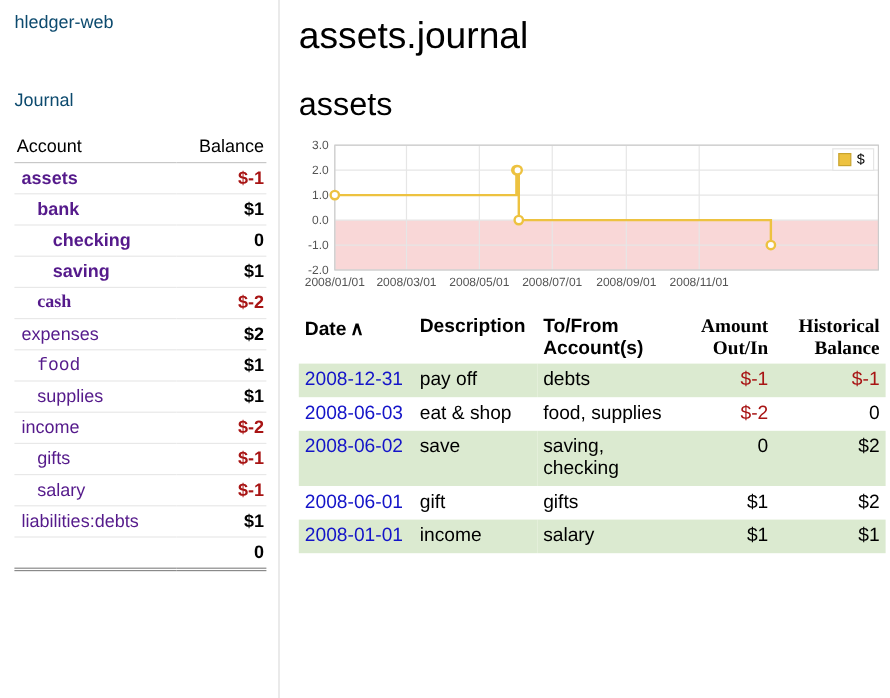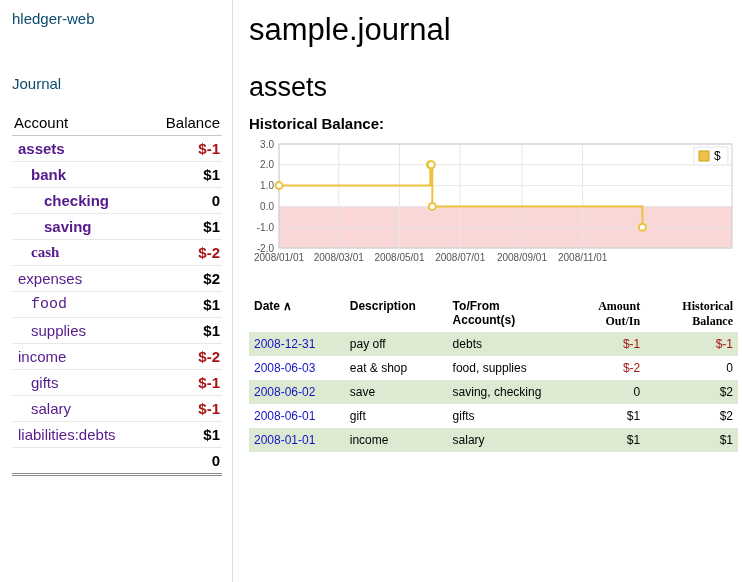--- a/index.html
+++ b/index.html
@@ -34,21 +34,21 @@
   .btn{height:38px;font-size:16px;color:#333;background:linear-gradient(#ffffff,#e4e4e4);
        border:1px solid #ccc;cursor:pointer;font-family:inherit;}
   .search-btn{padding:0 16px;border-radius:0 4px 4px 0;margin-left:-1px;}
   .help-btn{width:34px;margin-left:16px;border-radius:4px;}
   .account-heading{font-size:27px;font-weight:normal;margin:0 0 12px;}
   .chart-heading{font-size:15px;font-weight:bold;margin-bottom:6px;}
   #balance-chart{display:block;}
   .tick{font-size:10px;fill:#545454;font-family:"Liberation Sans",sans-serif;}
   .legend-text{font-size:12px;fill:#000;font-family:"Liberation Sans",sans-serif;}
 
-  .register{width:100%;border-collapse:collapse;margin-top:22px;font-size:12px;}
+  .register{width:100%;border-collapse:collapse;margin-top:10px;font-size:16px;}
   .register th{font-weight:bold;text-align:left;vertical-align:top;padding:3px 5px;}
   .register th.r{text-align:right;font-family:Liberation Serif, serif;}
   .register td{padding:5px 5px;vertical-align:top;}
   .register td.r{text-align:right;white-space:nowrap;}
   .register tbody tr:nth-child(odd){background:#dbead0;}
   .register a.date-link{color:#1414c8;text-decoration:none;white-space:nowrap;}
   .hw{display:inline-block;}
   .w-acct{max-width:84px;}
   .w-amt{max-width:66px;}
   .w-bal{max-width:78px;}
@@ -125,25 +125,24 @@
       <tfoot>
         <tr class="total-row">
           <td></td>
           <td class="total">0</td>
         </tr>
       </tfoot>
     </table>
   </aside>
 
   <main class="main">
-    <h1 class="page-title">sample.journal</h1>
+    <h1 class="page-title">assets.journal</h1>
 
 
     <h2 class="account-heading">assets</h2>
-    <div class="chart-heading">Historical Balance:</div>
 
     <svg id="balance-chart" width="489" height="136" viewBox="0 0 489 136">
         <rect x="30" y="68.4" width="453" height="41.599999999999994" fill="#f9d7d7"></rect>
         <line x1="30" y1="6" x2="483" y2="6" stroke="#e6e6e6" stroke-width="1"></line>
         <text x="25" y="9.5" text-anchor="end" class="tick">3.0</text>
         <line x1="30" y1="26.8" x2="483" y2="26.8" stroke="#e6e6e6" stroke-width="1"></line>
         <text x="25" y="30.3" text-anchor="end" class="tick">2.0</text>
         <line x1="30" y1="47.6" x2="483" y2="47.6" stroke="#e6e6e6" stroke-width="1"></line>
         <text x="25" y="51.1" text-anchor="end" class="tick">1.0</text>
         <line x1="30" y1="68.4" x2="483" y2="68.4" stroke="#e6e6e6" stroke-width="1"></line>

